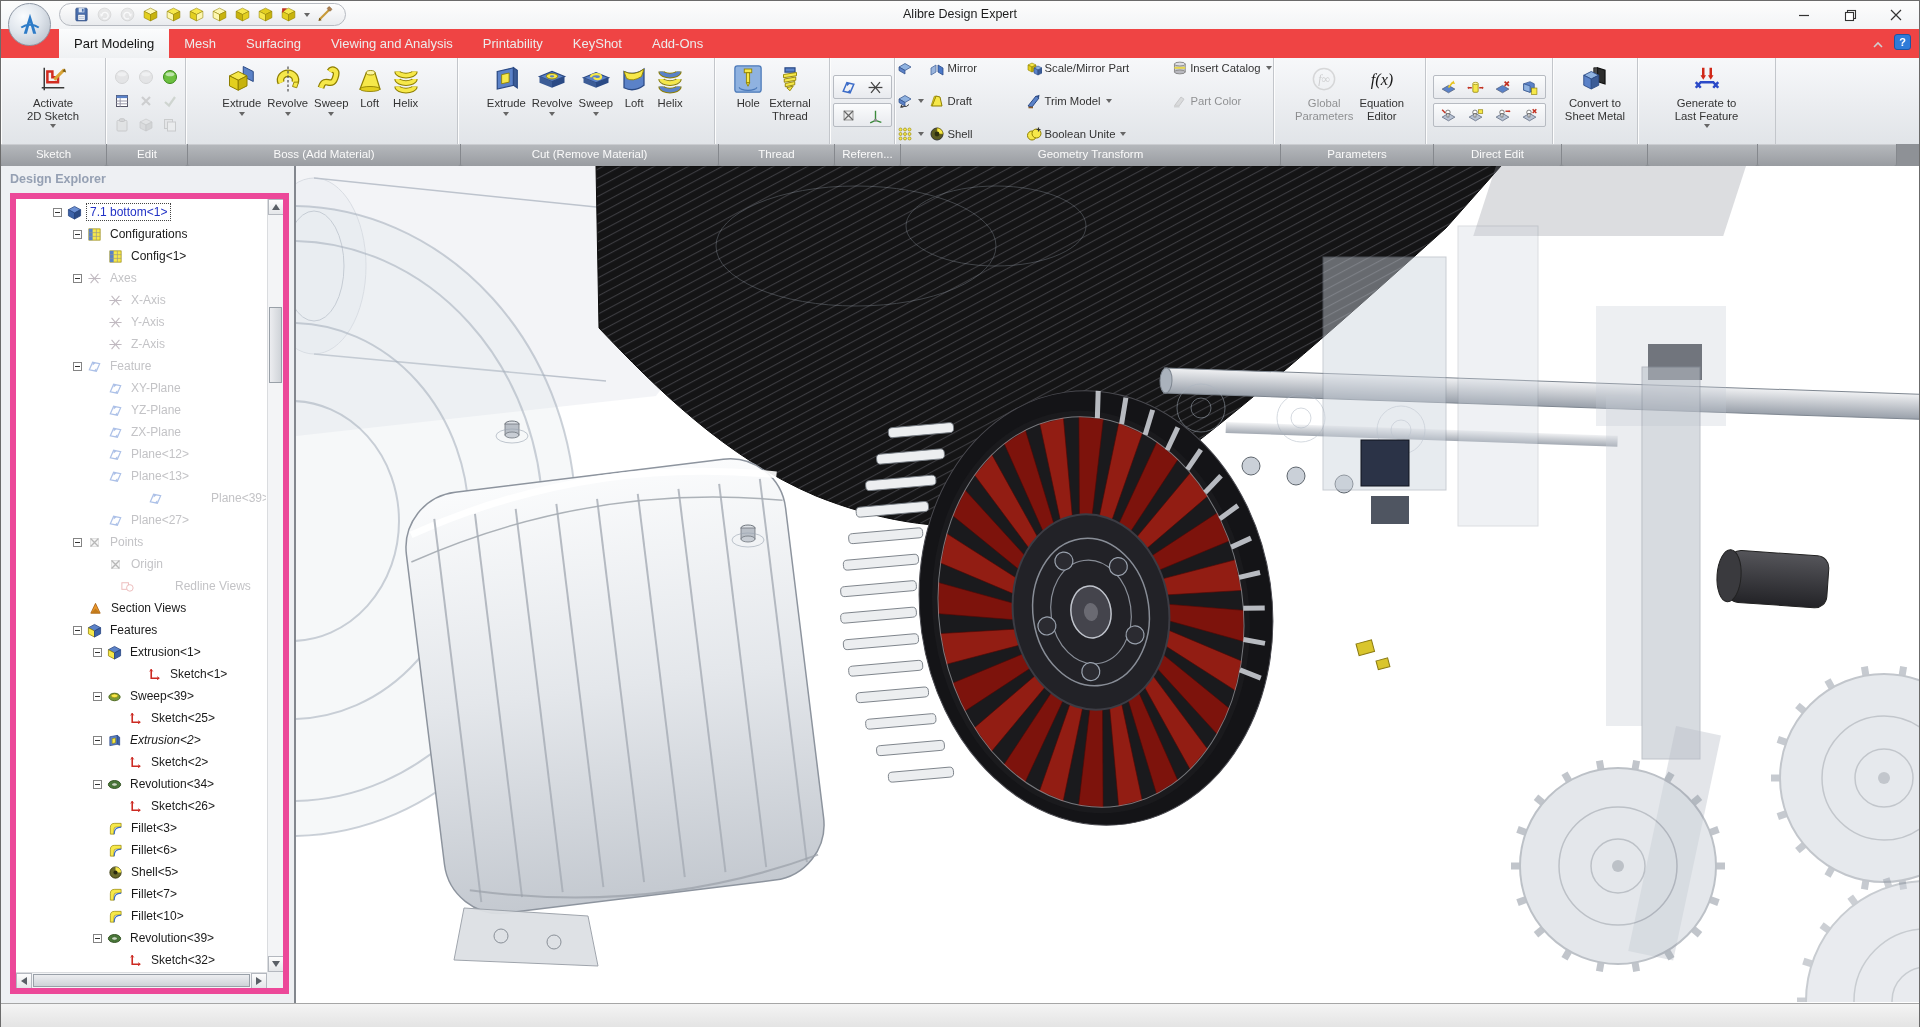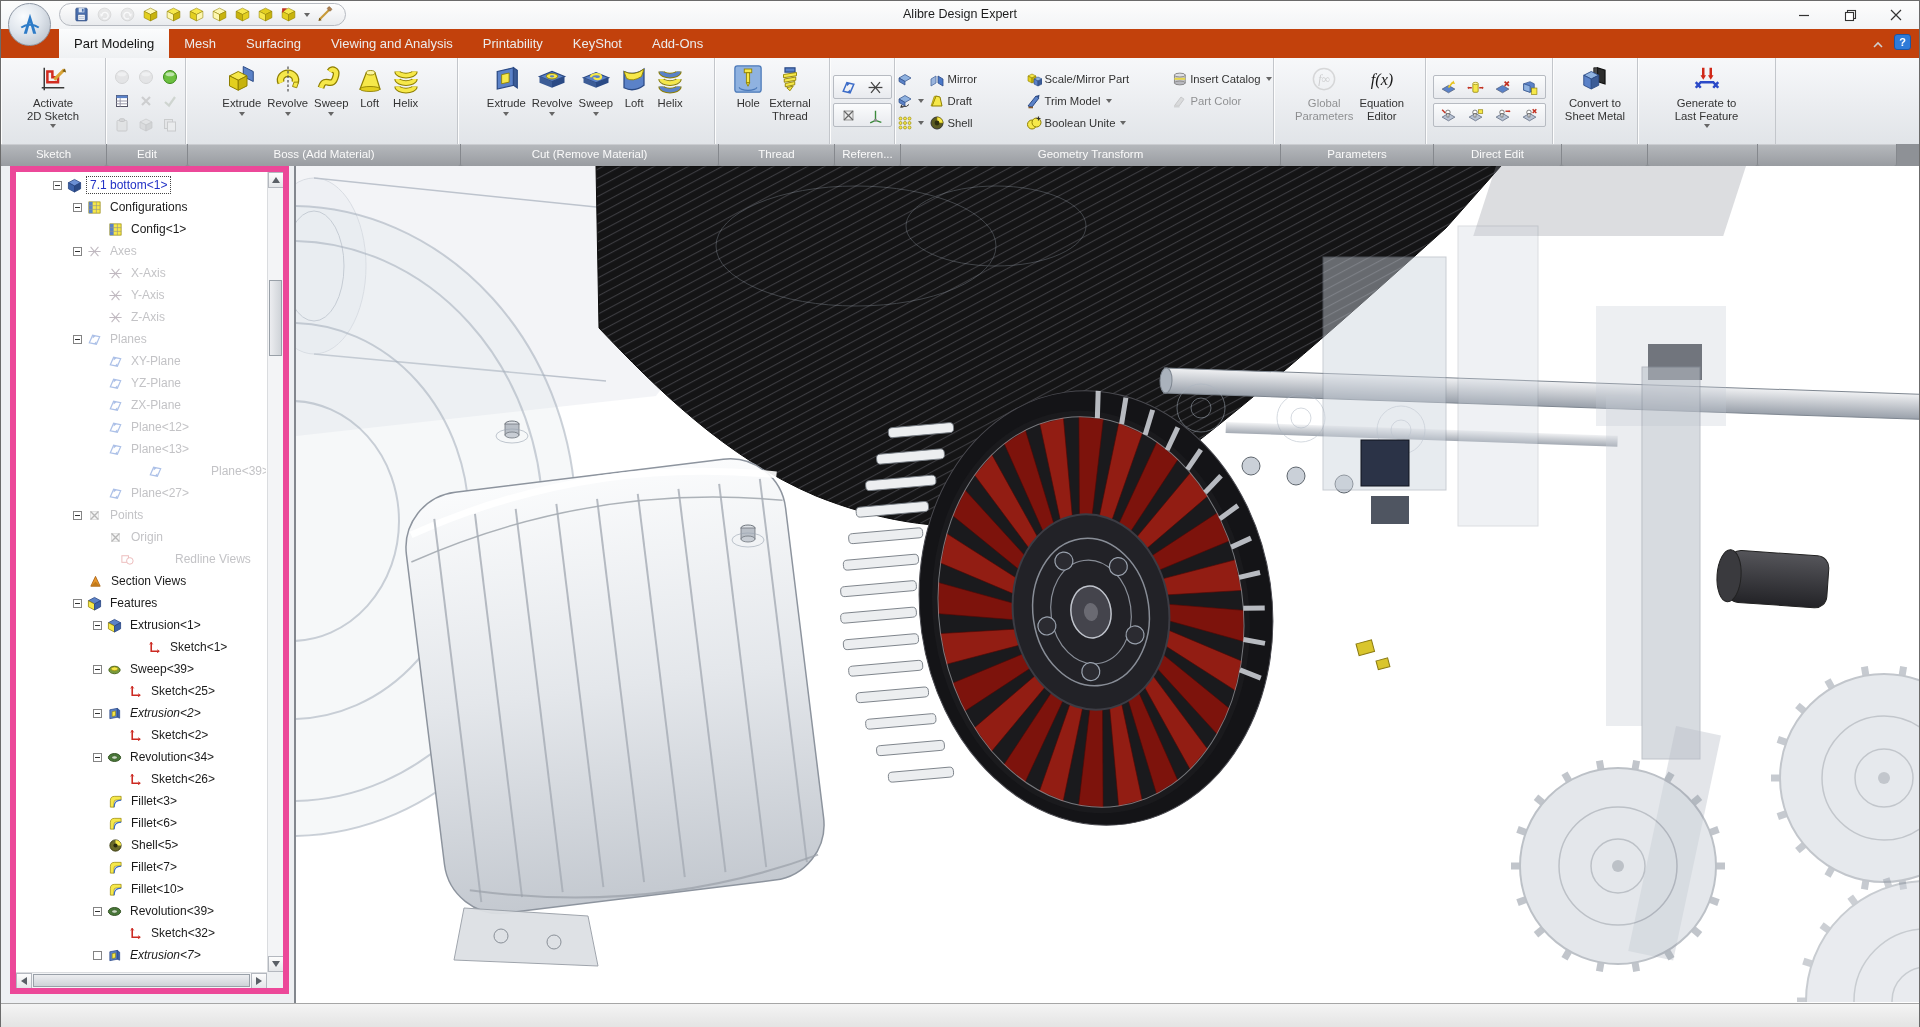--- a/index.html
+++ b/index.html
@@ -14,21 +14,21 @@
   .qat { position:absolute; left:58px; top:2px; height:23px; display:flex; align-items:center; gap:5px; padding:0 12px;
          background:linear-gradient(#fefefe,#e9ebee); border:1px solid #b6bac1; border-radius:12px; }
   .qbtn { display:flex; align-items:center; justify-content:center; width:18px; height:18px; }
   .qbtn.dis { opacity:.45; filter:grayscale(70%); }
   .qcaret { margin-left:-3px; }
   .title-text { position:absolute; left:0; right:0; top:0; text-align:center; line-height:27px; font-size:12.5px; color:#1c1c1c; }
   .win-controls { position:absolute; right:0; top:0; height:28px; display:flex; z-index:30; }
   .wbtn { width:46px; height:28px; display:flex; align-items:center; justify-content:center; }
 
   
-  .tabstrip { height:29px; background:#c2410c; display:flex; align-items:stretch; padding-left:58px; flex:none; }
+  .tabstrip { height:29px; background:#ef4444; display:flex; align-items:stretch; padding-left:58px; flex:none; }
   .tab { padding:0 15px; line-height:29px; font-size:13px; color:#ececec; white-space:nowrap; }
   .tab.active { background:linear-gradient(#fbfcfd,#eff1f3); color:#141414; }
   .tabstrip-right { margin-left:auto; display:flex; align-items:center; gap:10px; padding-right:8px; }
 
   
   .ribbon { height:86px; background:linear-gradient(#f7f8fa,#e1e4e8); display:flex; flex:none; overflow:hidden; }
   .rgroup { flex:none; border-right:1px solid #c3c6cb; box-shadow:1px 0 0 #fdfdfd inset; display:flex;
             align-items:center; justify-content:center; padding:3px 2px; }
   .glabels { height:22px; display:flex; flex:none; background:#8e9196; overflow:hidden; }
   .glabel { flex:none; height:22px; background:linear-gradient(#b6b9bd,#999ca1); border-right:1px solid #85888d;
@@ -43,21 +43,21 @@
   .icn svg { width:100%; height:100%; display:block; }
   .caret { width:0; height:0; border-left:3.5px solid transparent; border-right:3.5px solid transparent;
            border-top:4px solid #666; margin-top:2px; }
   .caret.inline { margin:0 0 0 2px; }
 
   .minigrid { display:grid; grid-template-columns:repeat(3,24px); grid-auto-rows:24px; align-items:center; justify-items:center; }
   .panelbox { display:flex; align-items:center; justify-content:center; gap:9px; padding:2px 6px;
               background:linear-gradient(#fbfcfd,#e8eaee); border:1px solid #b7bbc2; border-radius:2px; }
   .stack { display:flex; flex-direction:column; gap:4px; }
 
-  .gt { display:flex; flex-direction:column; justify-content:center; gap:1px; }
+  .gt { display:flex; flex-direction:column; justify-content:center; gap:12px; }
   .gtrow { display:flex; align-items:center; height:21px; }
   .gtc { display:flex; align-items:center; gap:3px; font-size:11.3px; color:#333; white-space:nowrap; }
   .gtc.dis { opacity:.5; filter:grayscale(85%); }
   .c0 { width:32px; } .c1 { width:97px; } .c2 { width:146px; } .c3 { width:100px; }
 
   
   .main { display:flex; height:837px; flex:none; }
   .explorer { width:295px; flex:none; background:#eef0f3; border-right:2px solid #83878e; display:flex; flex-direction:column; }
   .exp-header { height:27px; line-height:27px; padding-left:9px; color:#95a0b3; font-weight:bold; font-size:12.5px; }
   .treebox { position:relative; margin:0 5px 9px 9px; flex:1; background:#fff; border:6px solid #ec4899; overflow:hidden; }
@@ -720,20 +720,21 @@
       <div class="glabel" style="width: 380px;">Geometry Transform</div>
       <div class="glabel" style="width: 153px;">Parameters</div>
       <div class="glabel" style="width: 128px;">Direct Edit</div>
       <div class="glabel" style="width: 86px;"></div>
       <div class="glabel" style="width: 110px;"></div>
       <div class="glabel" style="width: 139px;"></div>
     </div>
 
   <div class="main">
     <div class="explorer">
+      <div class="exp-header">Design Explorer</div>
       <div class="treebox">
         <div class="tree" id="tree">
             <div class="trow sel" style="padding-left: 36px;">
               <span class="expander">
                 <i></i>
               </span>
               <span class="ticon">
                 <svg viewBox="0 0 16 16">
                   <polygon points="8,1.5 14.5,5 8,8.5 1.5,5" fill="#6b90d4" stroke="#23407e" stroke-width=".8"></polygon>
                   <polygon points="1.5,5 8,8.5 8,15 1.5,11.5" fill="#3c62a8" stroke="#23407e" stroke-width=".8"></polygon>
@@ -828,21 +829,21 @@
               <span class="expander">
                 <i></i>
               </span>
               <span class="ticon">
                 <svg viewBox="0 0 16 16">
                   <polygon points="2.5,11.5 6,3.5 13.5,5 10,13" fill="none" stroke="#3c6cc8" stroke-width="1.3"></polygon>
                   <polygon points="6,3.5 9.2,4.2 6,7" fill="#3c6cc8"></polygon>
                   <polygon points="10,13 7.2,12.4 10,9.8" fill="#3c6cc8"></polygon>
                 </svg>
               </span>
-              <span class="lbl">Planes</span>
+              <span class="lbl">Feature</span>
             </div>
             <div class="trow dim" style="padding-left: 76px;">
               <span class="exp-spacer"></span>
               <span class="ticon">
                 <svg viewBox="0 0 16 16">
                   <polygon points="2.5,11.5 6,3.5 13.5,5 10,13" fill="none" stroke="#3c6cc8" stroke-width="1.3"></polygon>
                   <polygon points="6,3.5 9.2,4.2 6,7" fill="#3c6cc8"></polygon>
                   <polygon points="10,13 7.2,12.4 10,9.8" fill="#3c6cc8"></polygon>
                 </svg>
               </span>

